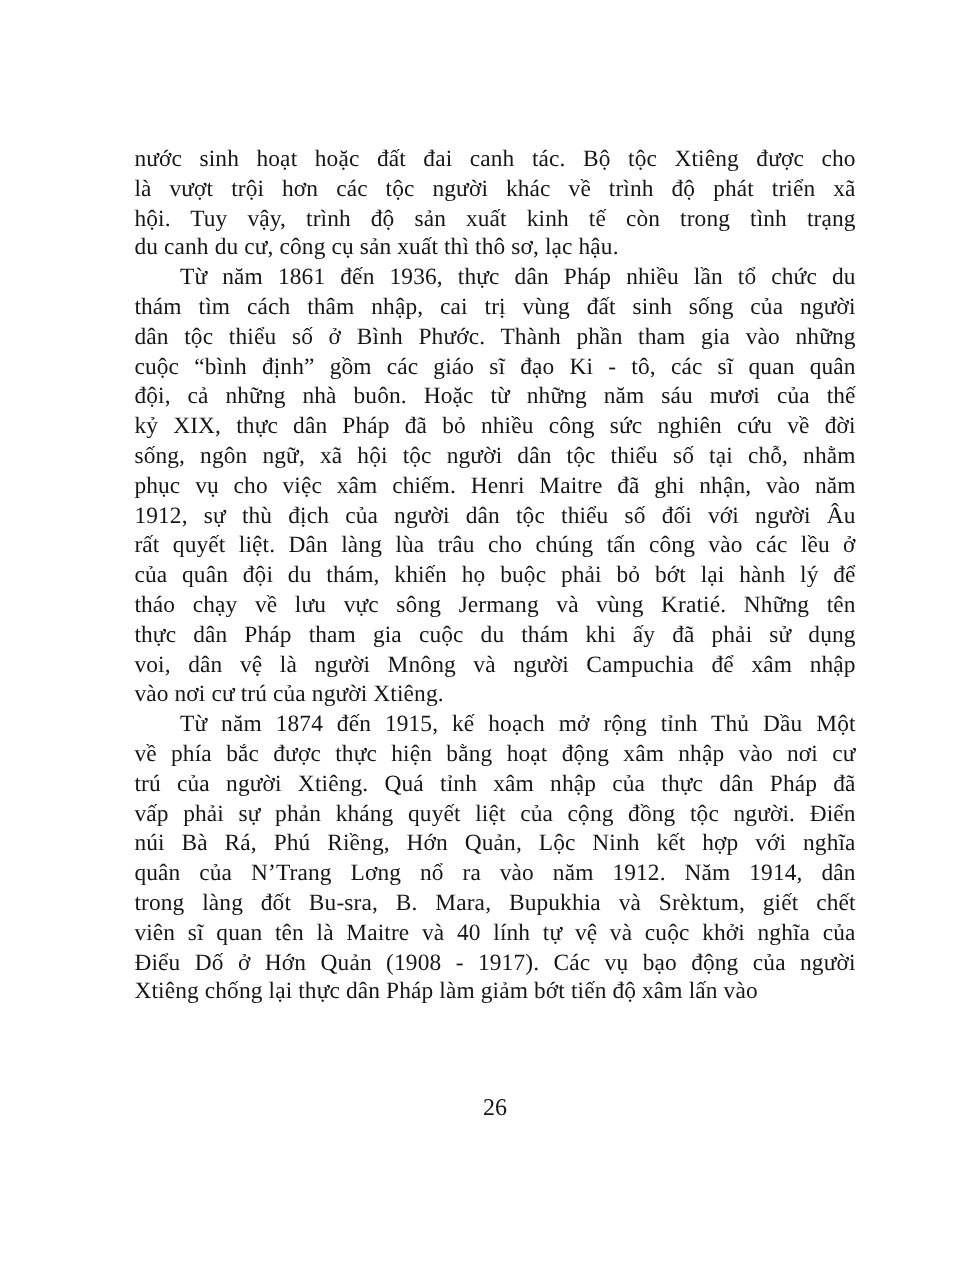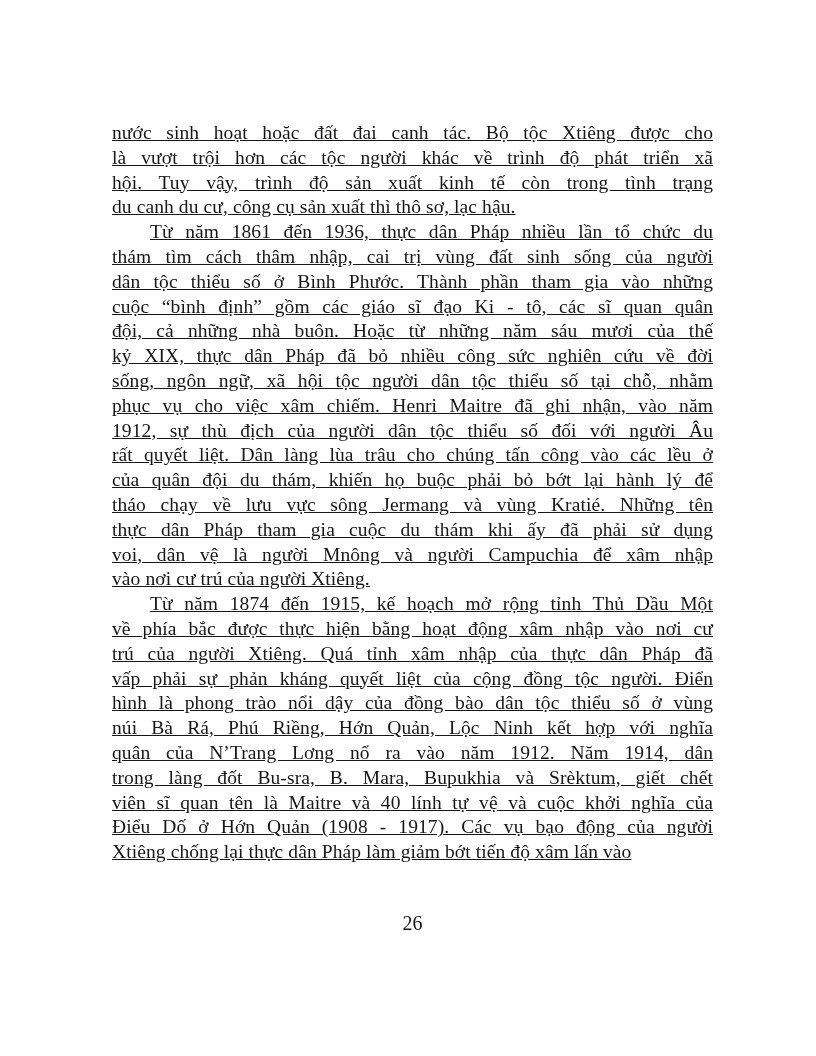--- a/index.html
+++ b/index.html
@@ -25,21 +25,20 @@
   .para { margin: 0; }
   .para + .para { margin-top: 0; }
   .line {
     font-size: 19.5px;
     line-height: 24.8px;
     height: 24.8px;
     text-align: justify;
     text-align-last: justify;
     white-space: normal;
     letter-spacing: 0.1px;
-    text-decoration: underline;
   }
   .line.last {
     text-align: right;
     text-align-last: left;
   }
   .line.first-indent {
     padding-left: 38px;
   }
   .page-number {
     position: absolute;
@@ -78,21 +77,20 @@
         <div class="line">tháo chạy về lưu vực sông Jermang và vùng Kratié. Những tên</div>
         <div class="line">thực dân Pháp tham gia cuộc du thám khi ấy đã phải sử dụng</div>
         <div class="line">voi, dân vệ là người Mnông và người Campuchia để xâm nhập</div>
         <div class="line last">vào nơi cư trú của người Xtiêng.</div>
       </div>
       <div class="para">
         <div class="line first-indent">Từ năm 1874 đến 1915, kế hoạch mở rộng tỉnh Thủ Dầu Một</div>
         <div class="line">về phía bắc được thực hiện bằng hoạt động xâm nhập vào nơi cư</div>
         <div class="line">trú của người Xtiêng. Quá tỉnh xâm nhập của thực dân Pháp đã</div>
         <div class="line">vấp phải sự phản kháng quyết liệt của cộng đồng tộc người. Điển</div>
-        <div class="line">hình là phong trào nổi dậy của đồng bào dân tộc thiểu số ở vùng</div>
         <div class="line">núi Bà Rá, Phú Riềng, Hớn Quản, Lộc Ninh kết hợp với nghĩa</div>
         <div class="line">quân của N’Trang Lơng nổ ra vào năm 1912. Năm 1914, dân</div>
         <div class="line">trong làng đốt Bu-sra, B. Mara, Bupukhia và Srèktum, giết chết</div>
         <div class="line">viên sĩ quan tên là Maitre và 40 lính tự vệ và cuộc khởi nghĩa của</div>
         <div class="line">Điểu Dố ở Hớn Quản (1908 - 1917). Các vụ bạo động của người</div>
         <div class="line last">Xtiêng chống lại thực dân Pháp làm giảm bớt tiến độ xâm lấn vào</div>
       </div>
     </div>
   <div class="page-number">26</div>
 </div>

